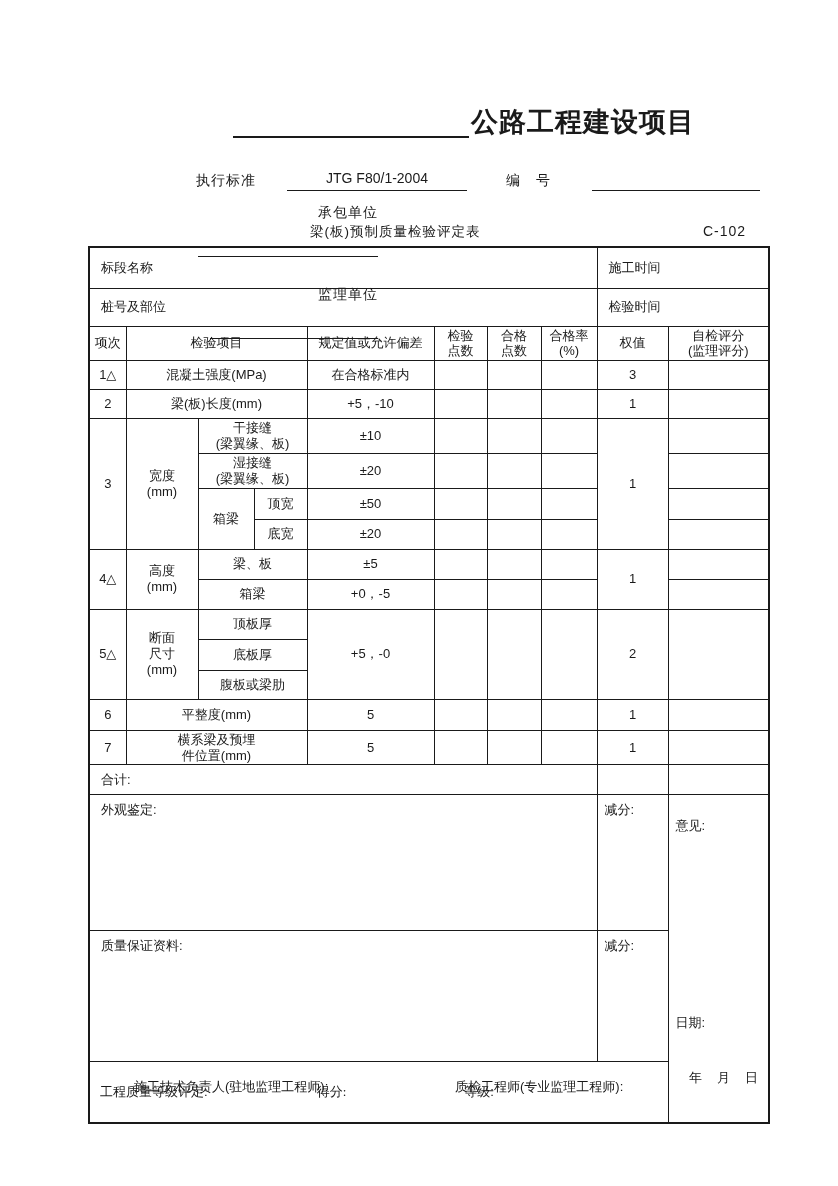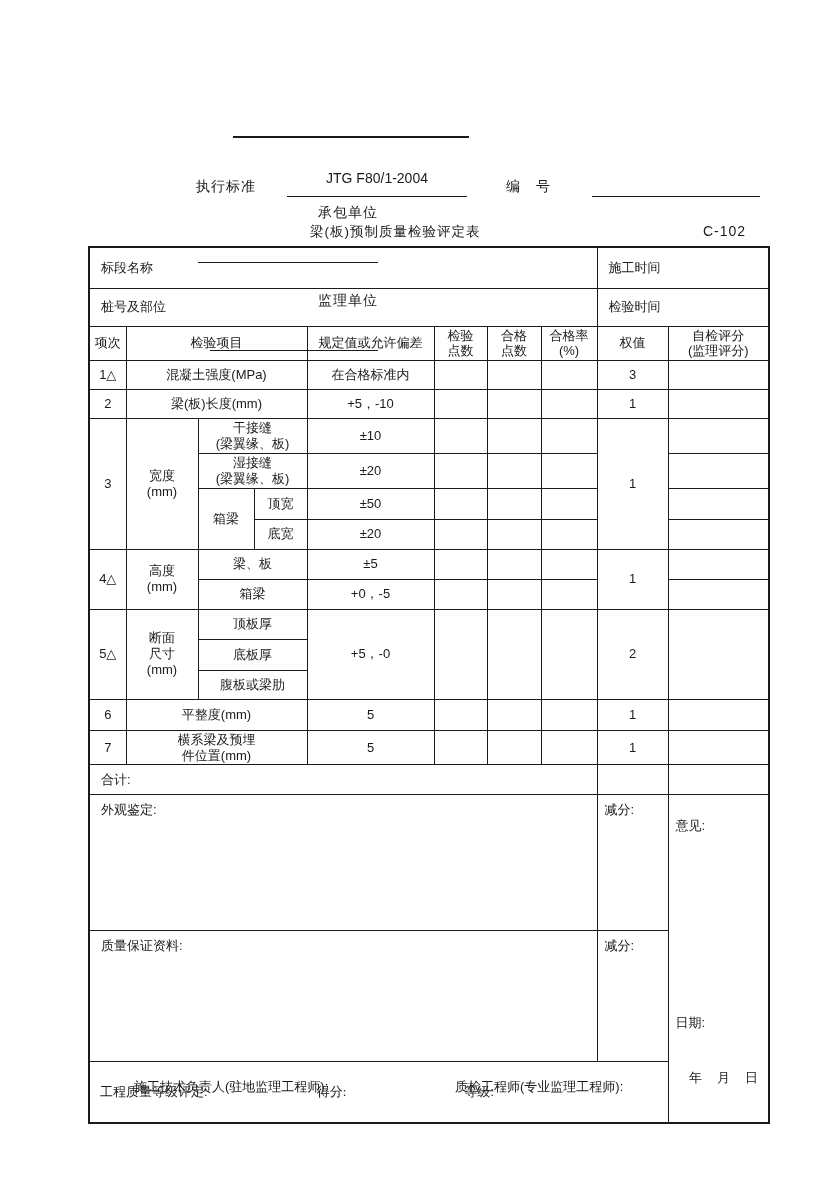--- a/index.html
+++ b/index.html
@@ -7,21 +7,21 @@
     width:838px;height:1186px;position:relative;
     font-family:"Liberation Sans","DejaVu Sans",sans-serif;
     color:#1a1a1a;
   }
   
   .title-block{position:absolute;top:106px;left:233px;display:flex;align-items:flex-end;}
   .title-underline{width:236px;border-bottom:2px solid #1a1a1a;height:30px;}
   .page-title{font-size:27px;font-weight:700;line-height:1.1;letter-spacing:1px;margin-left:2px;}
   .field-line{position:absolute;left:196px;display:flex;align-items:flex-end;font-size:14px;gap:29px;}
   .field-line .lbl{letter-spacing:1px;padding-bottom:1px;}
-  .uline{border-bottom:1px solid #1a1a1a;text-align:center;font-size:14px;padding-bottom:10px;}
+  .uline{border-bottom:1px solid #1a1a1a;text-align:center;font-size:14px;padding-bottom:4px;}
   .u1{width:180px;margin-left:2px;}
   .u2{width:168px;margin-left:12px;}
   .lbl2{margin-left:10px;}
   .form-title{position:absolute;top:223px;left:310px;font-size:13.5px;letter-spacing:1px;}
   .form-code{position:absolute;top:223px;left:703px;font-size:14px;letter-spacing:1px;}
   
   table.main{
     position:absolute;top:246px;left:88px;width:680px;
     border-collapse:collapse;table-layout:fixed;
     border:2px solid #1a1a1a;
@@ -51,20 +51,21 @@
   
   .sig{position:absolute;top:1078px;font-size:13px;}
   .sig-left{left:134px;text-align:right;}
   .sig-right{left:455px;}
 </style>
 </head>
 <body>
 
 <div class="title-block">
   <div class="title-underline"></div>
+  <div class="page-title">公路工程建设项目</div>
 </div>
 
 <div class="field-line" style="top:170px;">
   <span class="lbl">执行标准</span>
   <span class="uline u1">JTG F80/1-2004</span>
   <span class="lbl lbl2">编　号</span>
   <span class="uline u2"></span>
 </div>
 
 <div class="field-line" style="top:204px;flex-direction:column;">

